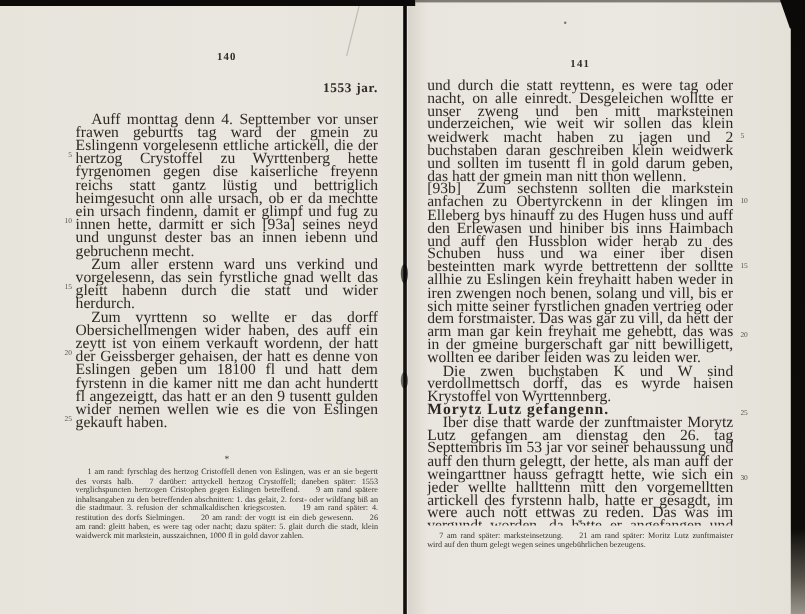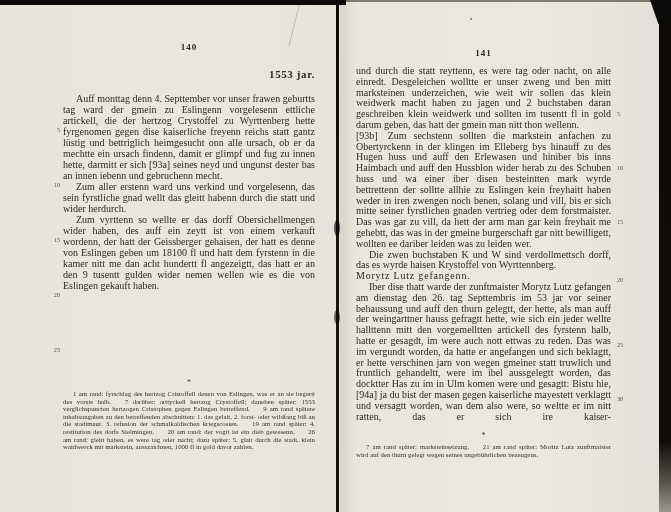--- a/index.html
+++ b/index.html
@@ -12,25 +12,25 @@
   .page{position:absolute;top:0;height:512px;}
   .page-left{left:0;width:392px;background:linear-gradient(to right,#e7e4dc 0%,#eae7e0 55%,#e6e3db 88%,#d9d5cc 99%);}
   .page-right{left:340px;width:331px;background:linear-gradient(to right,#d8d4cb 0%,#e9e6df 5%,#ebe8e1 60%,#e4e1d9 96%,#cfcbc2 100%);}
   .pagenum{position:absolute;width:100%;text-align:center;font-weight:bold;font-size:9px;letter-spacing:1px;}
   .page-left .pagenum{top:42px;width:252px;left:63px;}
   .page-right .pagenum{top:48px;width:255px;left:16px;}
   .chap-title{position:absolute;top:68px;left:63px;width:252px;text-align:right;font-weight:bold;font-size:11px;letter-spacing:0.6px;}
   .body-block{position:absolute;overflow:hidden;}
   .page-left .body-block{top:93px;left:63px;width:252px;height:292px;}
   .page-right .body-block{top:66px;left:16px;width:255px;height:372px;}
-  p.para{margin:0;text-align:justify;font-size:10px;line-height:11px;}
+  p.para{margin:0;text-align:justify;font-size:13px;line-height:11px;}
   .page-right p.para{line-height:10.8px;}
   p.indent{text-indent:13px;}
   p.cont{text-align-last:justify;}
-  .sec-heading{margin:5px 0 6px 0;text-align:center;font-weight:normal;font-size:11px;letter-spacing:0.8px;text-indent:0;}
+  .sec-heading{margin:5px 0 6px 0;text-align:center;font-weight:bold;font-size:11px;letter-spacing:0.8px;text-indent:0;}
   .mn{position:absolute;font-size:6.2px;color:#55504a;line-height:7px;}
   .page-left .mn{left:44px;width:16px;text-align:right;}
   .page-right .mn{left:277px;width:20px;text-align:left;}
   .fnsep{position:absolute;width:100%;text-align:center;font-size:8px;color:#3a352e;}
   .page-left .fnsep{top:378px;width:252px;left:63px;}
   .page-right .fnsep{top:431px;width:255px;left:16px;}
   .footnote{position:absolute;text-align:justify;font-size:6.8px;line-height:7.6px;color:#34302a;}
   .page-left .footnote{top:390px;left:63px;width:252px;}
   .page-right .footnote{top:443px;left:16px;width:255px;}
   .footnote .fn-indent{display:inline-block;width:10px;}

